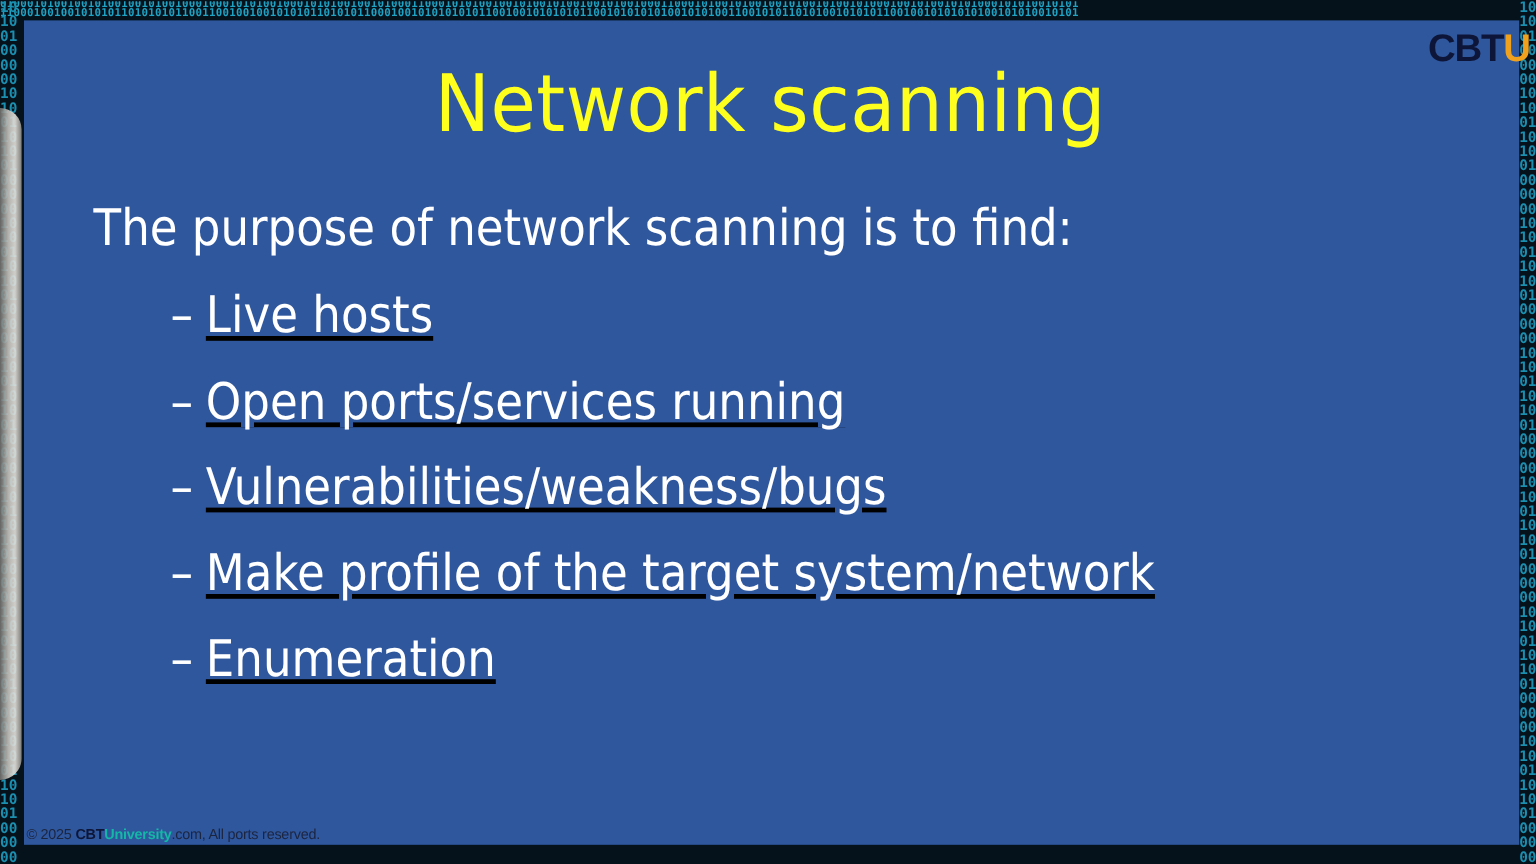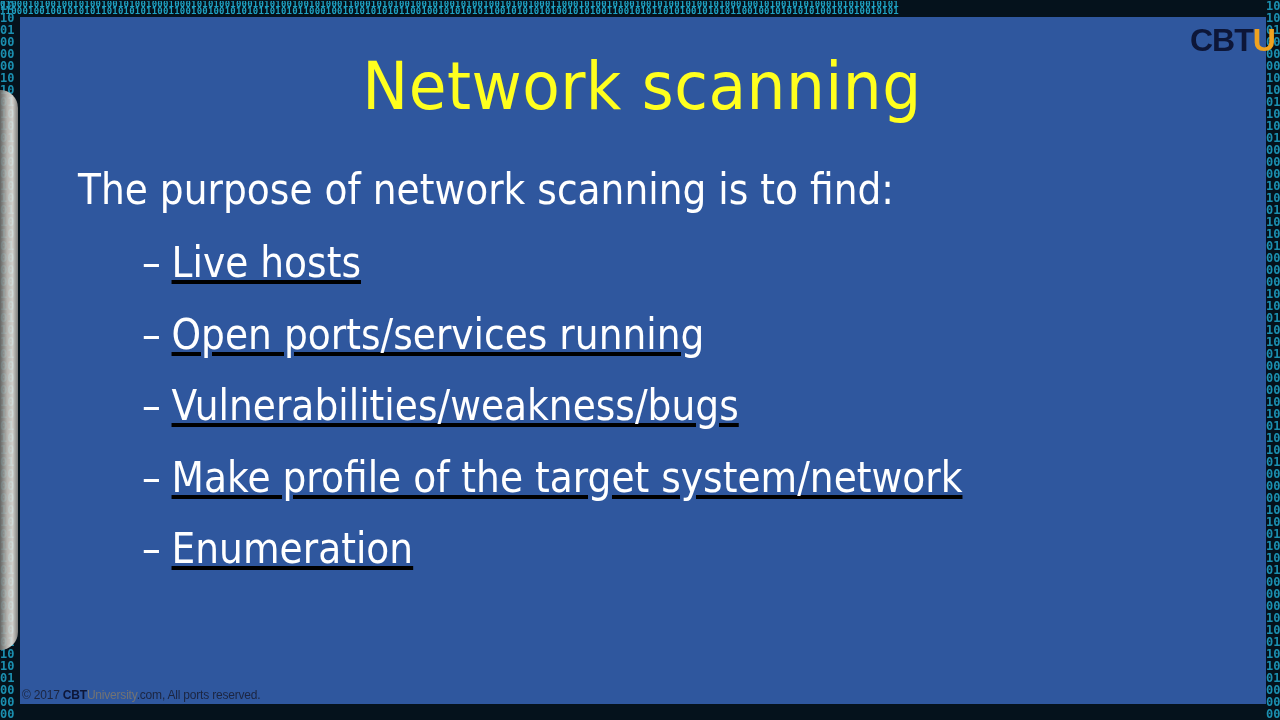--- a/index.html
+++ b/index.html
@@ -55,21 +55,21 @@
       height:71.5px; color:#ffffff; font-size:42px; line-height:54px;
       font-family:"DejaVu Sans", sans-serif; white-space:nowrap;
       transform:scaleX(0.895); transform-origin:left center;
     }
     .dash { display:inline-block; margin-right:12px; }
     .copyright {
       position:absolute; left:22px; top:688px; font-size:12px; color:#1c2540;
       white-space:nowrap; letter-spacing:-0.2px;
     }
     .copyright .brand-cbt { font-weight:bold; color:#0d1638; }
-    .copyright .brand-univ { color:#737373; font-weight:normal; }
+    .copyright .brand-univ { color:#14b8a6; font-weight:bold; }
   </style>
 </head>
 <body>
 
 <div class="frame-row frame-top">
   <div>0100010100100101001001010010001000101010010001010100100101000110001010100100101001010010010100100011000101001010010010100101001010001001010010101000101010010101</div>
   <div>1100010010010101011010101011001100100100101010110101011000100101010101011001001010101011001010101010010101001100101011010100101010110010010101010100101010010101</div>
 </div>
 <div class="frame-col frame-right">10
 10
@@ -202,18 +202,18 @@
 <div class="intro">The purpose of network scanning is to find:</div>
 
 <ul class="bullets">
   <li><span class="dash">–</span><span>Live hosts</span></li>
   <li><span class="dash">–</span><span>Open ports/services running</span></li>
   <li><span class="dash">–</span><span>Vulnerabilities/weakness/bugs</span></li>
   <li><span class="dash">–</span><span>Make profile of the target system/network</span></li>
   <li><span class="dash">–</span><span>Enumeration</span></li>
 </ul>
 
-<div class="copyright"><span>© 2017 </span><span class="brand-cbt">CBT</span><span class="brand-univ">University</span><span>.com, All ports reserved.</span></div>
+<div class="copyright"><span>© 2025 </span><span class="brand-cbt">CBT</span><span class="brand-univ">University</span><span>.com, All ports reserved.</span></div>
 
 <div class="frame-row frame-bottom">
   <div>0101000010100101001001110101000010100101001001110101000010100101001001110101000010100101001001110101000010100101001001110101000010100101001001110101000010100101</div>
   <div>1001101001000000101010100110100100000010101010011010010000001010101001101001000000101010100110100100000010101010011010010000001010101001101001000000101010100110</div>
 </div>
 
 </body></html>

